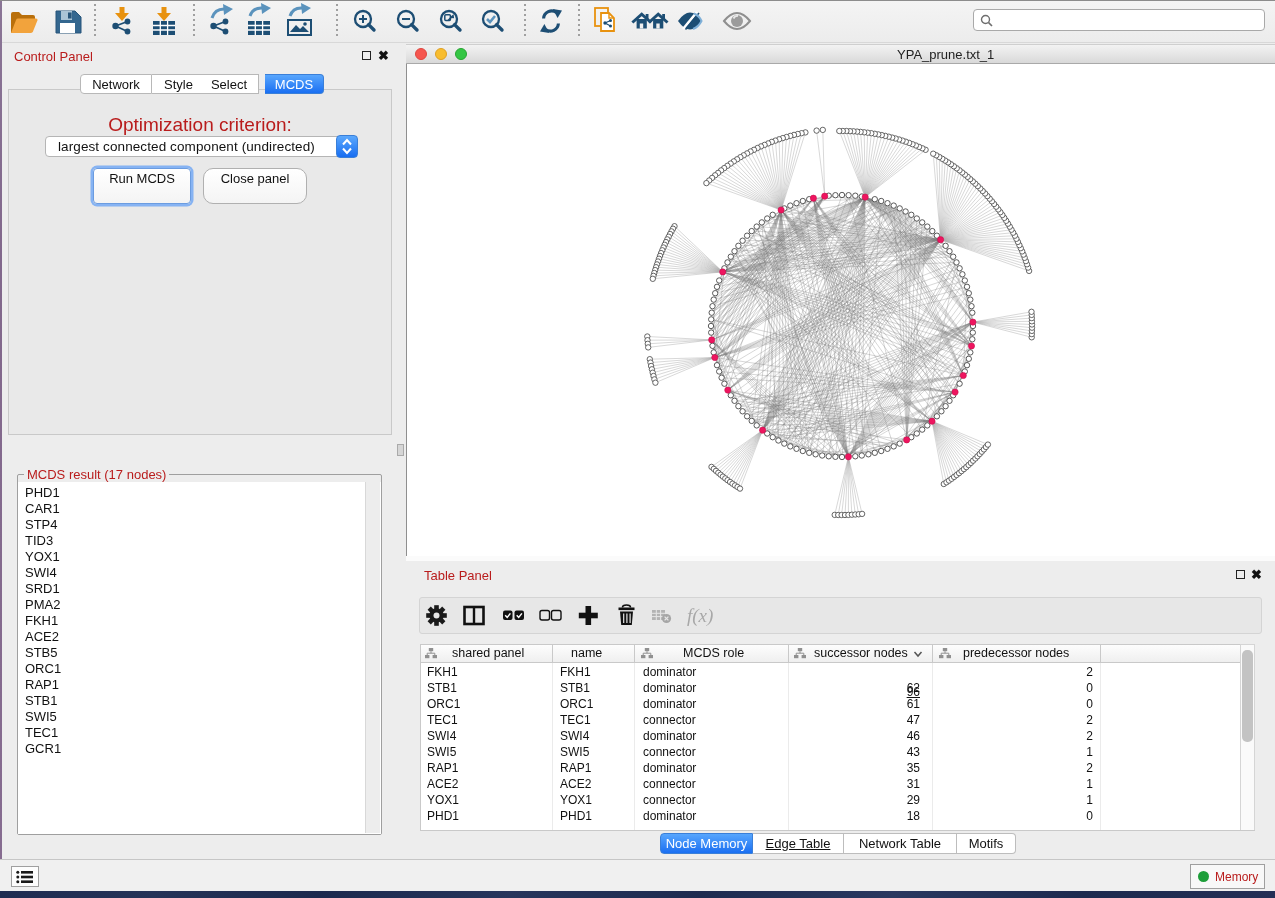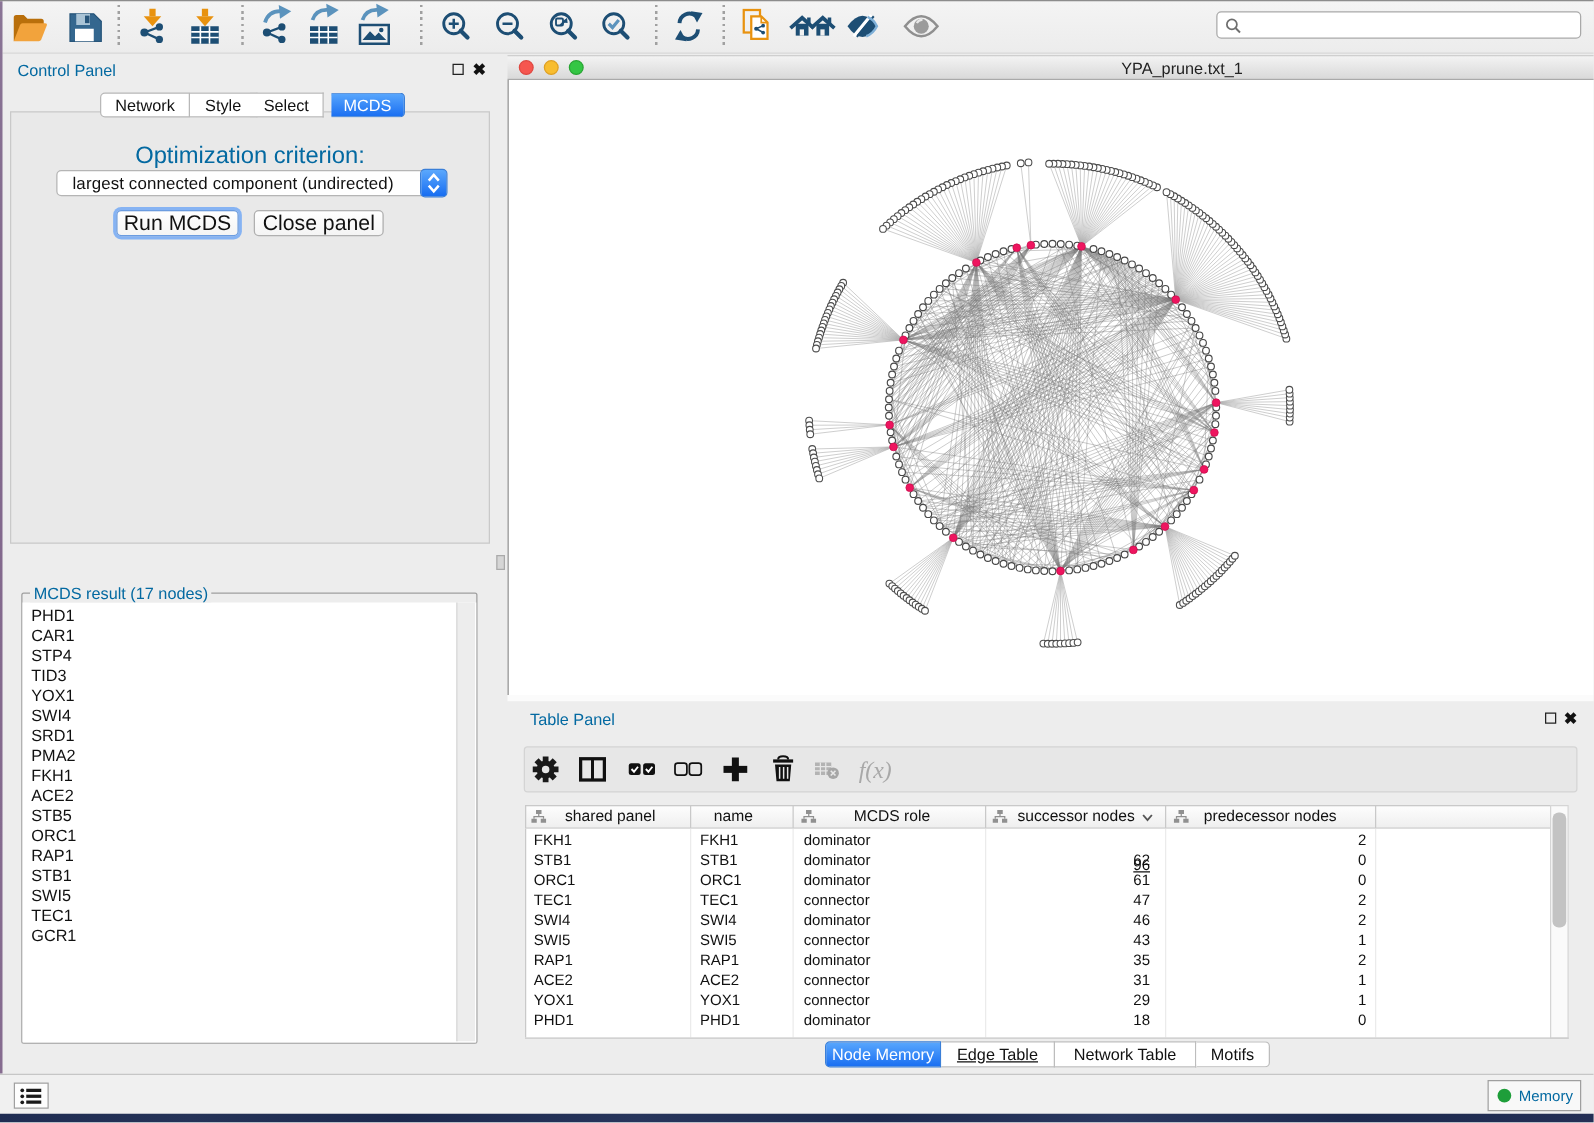--- a/index.html
+++ b/index.html
@@ -1,18 +1,18 @@
 <!DOCTYPE html>
 <html><head><meta charset="utf-8"><style>
 
 * { margin:0; padding:0; box-sizing:border-box; }
 html,body { width:1275px; height:898px; overflow:hidden; }
 body { font-family:"Liberation Sans",sans-serif; background:#ededed; position:relative; }
 .abs { position:absolute; }
-.txt { position:absolute; white-space:nowrap; color:#0369a1; }
+.txt { position:absolute; white-space:nowrap; color:#b91c1c; }
 
 
 #topline { left:0; top:0; width:1275px; height:1px; background:#8c8c8c; }
 #leftstrip { left:0; top:1px; width:2px; height:858px; background:linear-gradient(180deg,#8a7596,#82688c 30%,#866c90); }
 #toolbar { left:2px; top:1px; width:1273px; height:42px; background:linear-gradient(180deg,#f4f4f4,#ececec); border-bottom:1px solid #d8d8d8; }
 .tsep { position:absolute; top:4px; width:2px; height:34px;
   background-image:repeating-linear-gradient(180deg,#a0a0a0 0 2px,transparent 2px 5px); }
 #search { position:absolute; left:973px; top:9px; width:292px; height:22px; background:#fff; border:1px solid #a9a9a9; border-radius:4px; }
 
 
@@ -21,23 +21,23 @@
 .winbtn-x { position:absolute; font-size:13px; font-weight:bold; color:#111; }
 #cp-panel { left:8px; top:89px; width:384px; height:346px; background:#e9e9e9; border:1px solid #c9c9c9; }
 .seg { position:absolute; top:74px; height:20px; background:#fff; border:1px solid #b8b8b8; border-left:none;
   font-size:13px; color:#111; text-align:center; line-height:19px; z-index:5; }
 .seg.first { border-left:1px solid #b8b8b8; border-radius:4px 0 0 4px; }
 .seg.last { border-radius:0 4px 4px 0; }
 .seg.sel { background:linear-gradient(180deg,#58a6fd,#1a6ff2); color:#fff; border-color:#3a7fd8; }
 #optlab { left:0px; top:114px; width:400px; text-align:center; font-size:19px; }
 #dropdown { left:45px; top:136px; width:312px; height:21px; background:#fff; border:1px solid #b5b5b5; border-radius:4px; font-size:13.5px; line-height:19px; padding-left:12px; color:#111; letter-spacing:0.1px; }
 #ddcap { left:336px; top:135px; width:22px; height:23px; border-radius:4px; background:linear-gradient(180deg,#5ba8fd,#176df1); border:1px solid #3a7fd8; }
-.btn { position:absolute; height:21px; background:linear-gradient(180deg,#ffffff,#f4f4f4); border:1px solid #b0b0b0; border-radius:4px; font-size:17px; text-align:center; line-height:19px; color:#111; }
+.btn { position:absolute; height:36px; background:linear-gradient(180deg,#ffffff,#f4f4f4); border:1px solid #b0b0b0; border-radius:4px; font-size:13px; text-align:center; line-height:19px; color:#111; }
 #runbtn { left:93px; top:168px; width:98px; box-shadow:0 0 0 2.5px rgba(116,169,244,.85); border-color:#6b9ce0; }
-#closebtn { left:203px; top:168px; width:104px; }
+#closebtn { left:203px; top:168px; width:104px;border-radius:10px; }
 #fieldset { left:17px; top:474px; width:365px; height:361px; border:1px solid #9f9f9f; border-radius:2px; }
 #fslegend { left:24px; top:467px; font-size:13px; background:#ededed; padding:0 3px; }
 #listbox { left:18px; top:482px; width:363px; height:352px; background:#fff; }
 #scrolltrack { left:365px; top:482px; width:15px; height:351px; background:#ededed; border-left:1px solid #d8d8d8; }
 .li { position:absolute; left:25px; font-size:13px; color:#111; }
 
 
 #spl-handle { left:397px; top:444px; width:7px; height:12px; background:#d6d6d6; border:1px solid #aaaaaa; }
 
 

